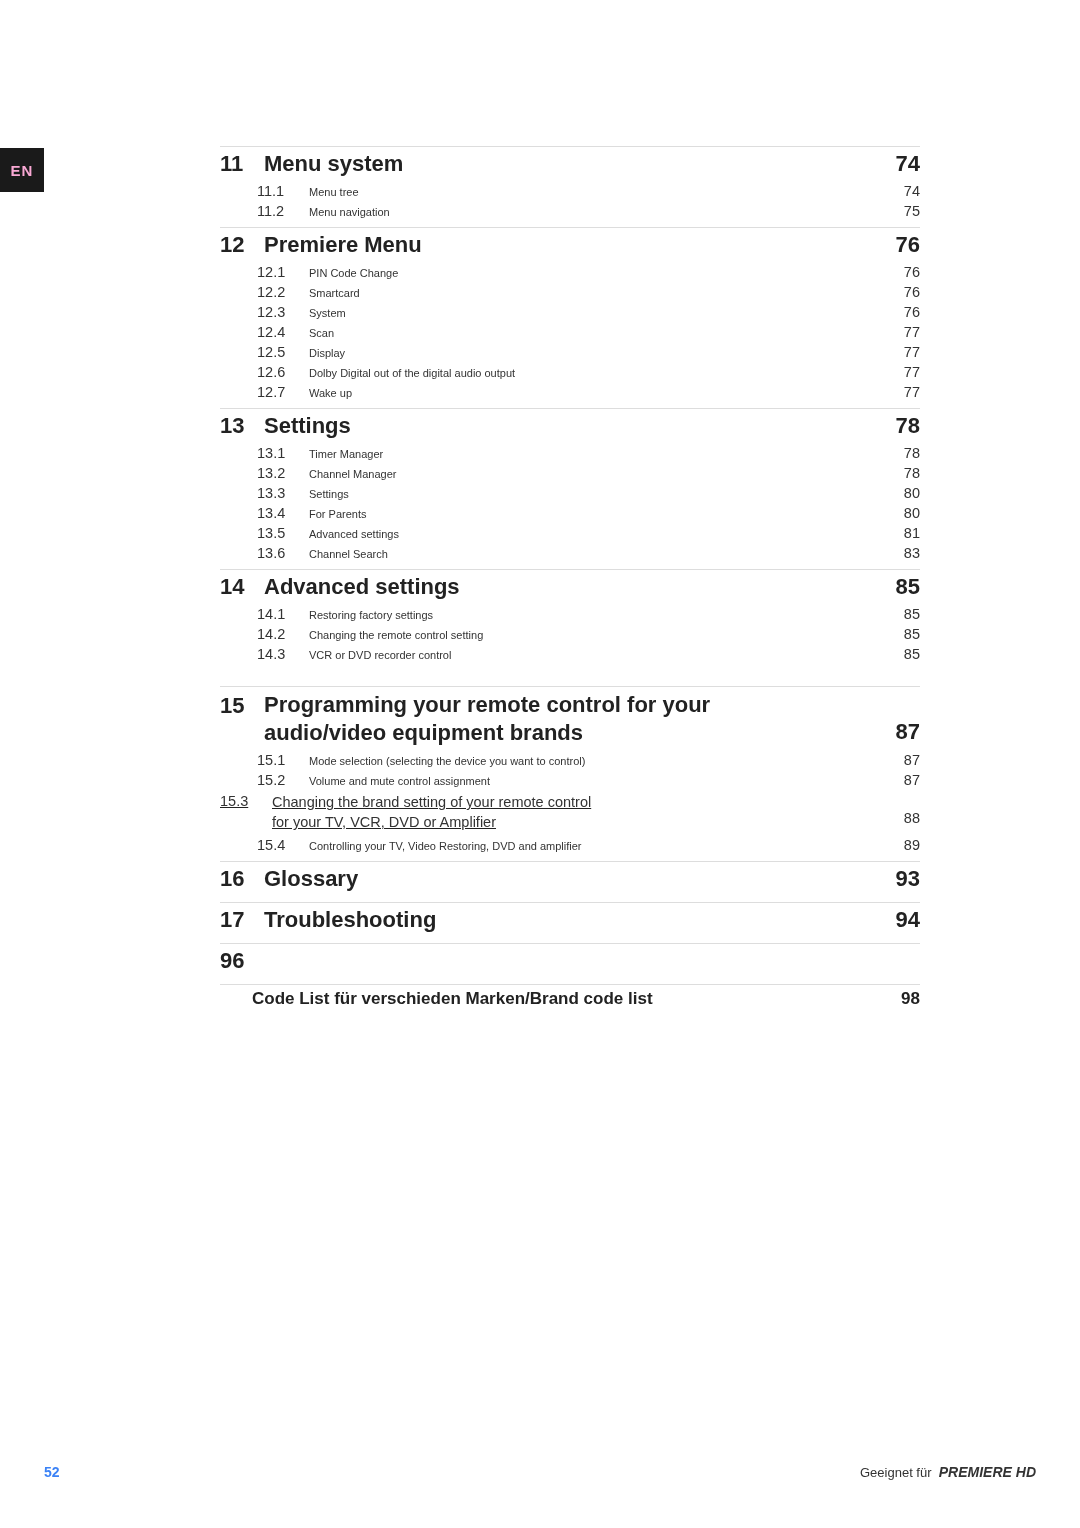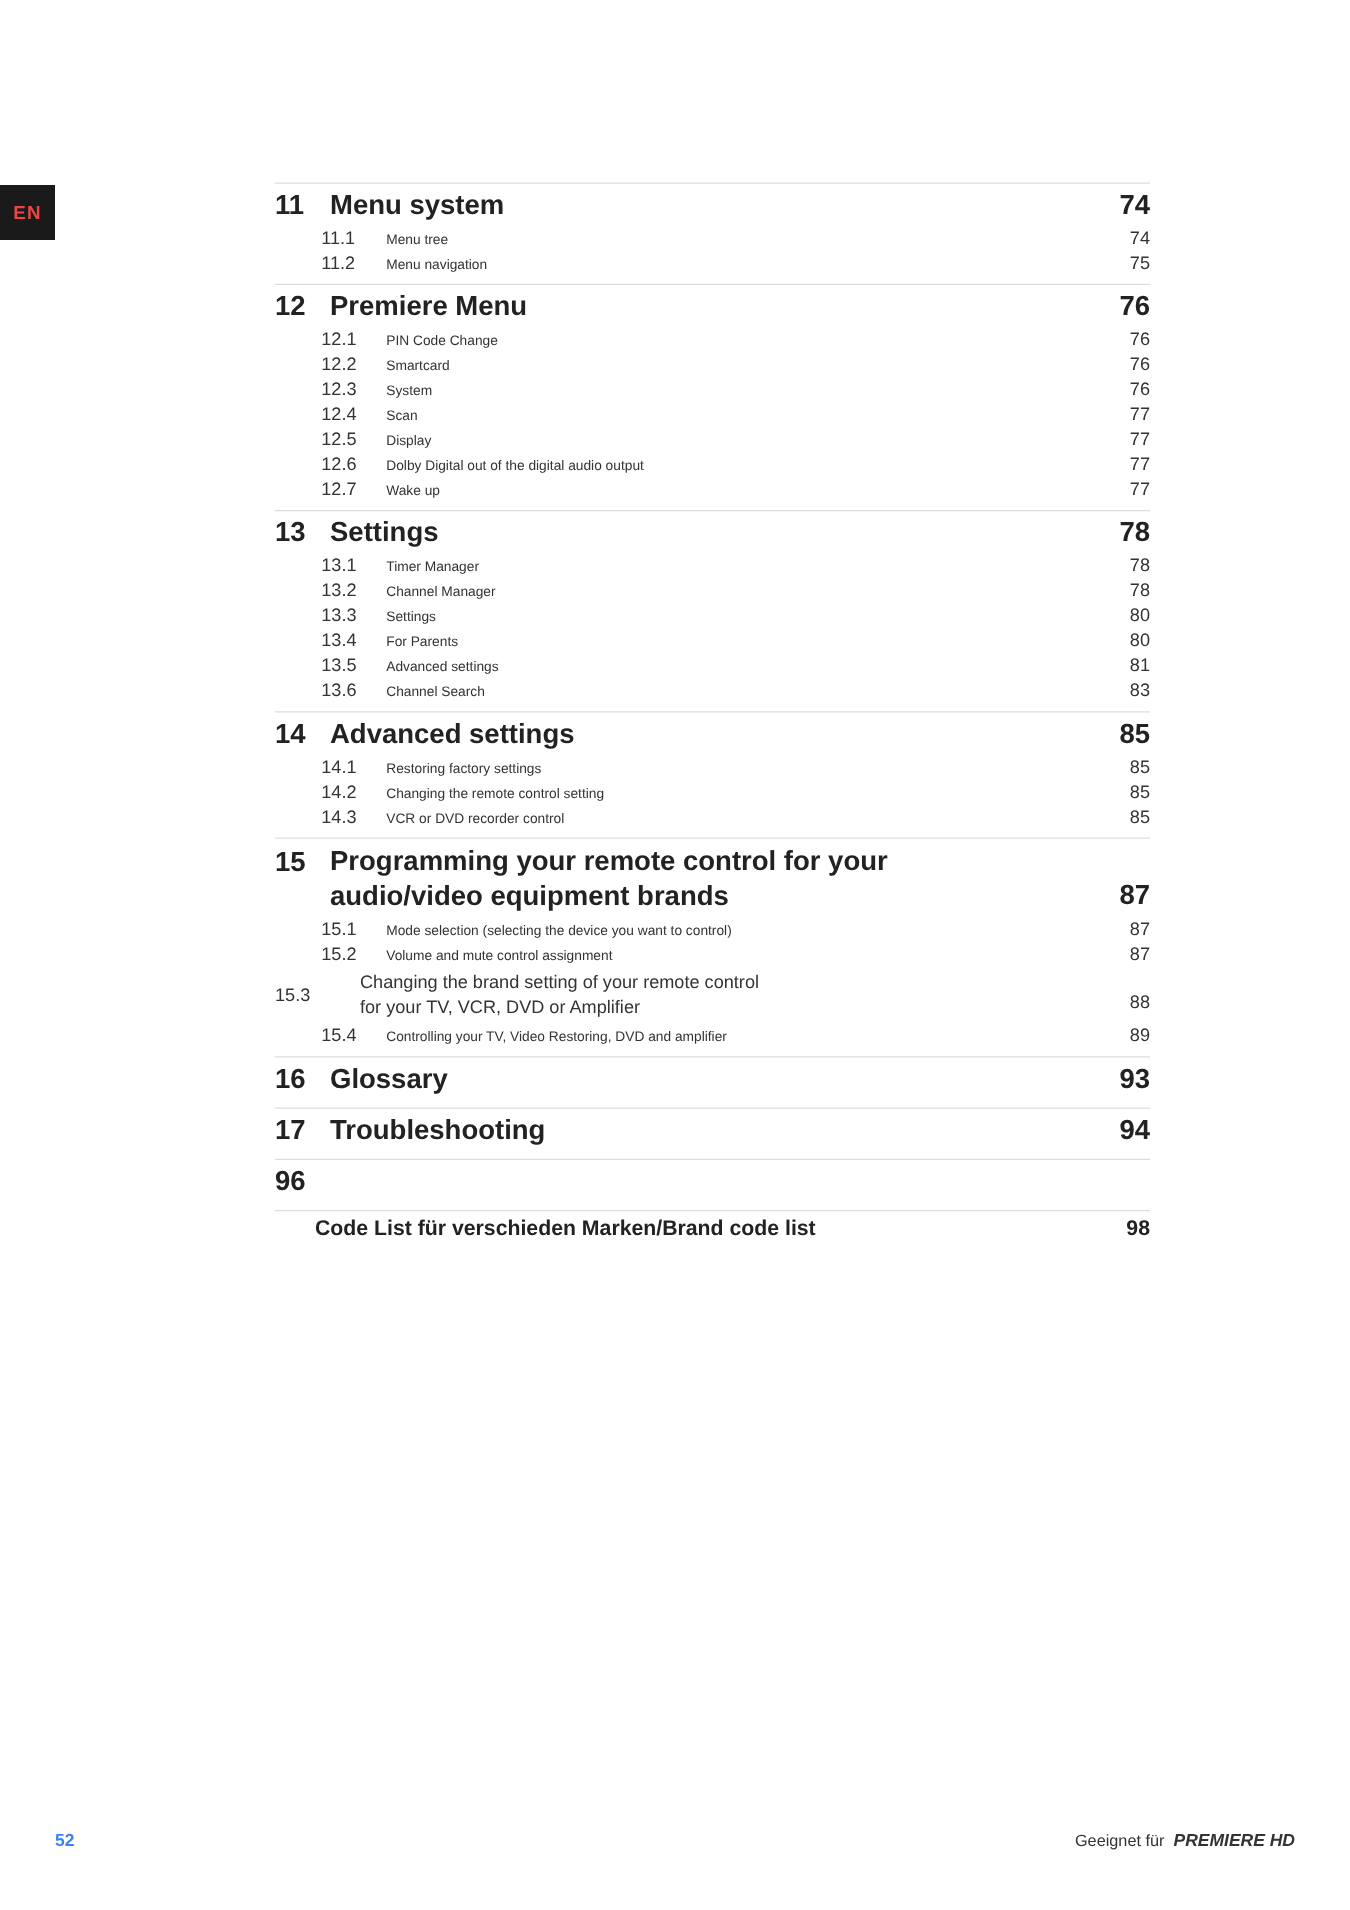--- a/index.html
+++ b/index.html
@@ -15,21 +15,21 @@
     }
 
     
     .en-tab {
       position: absolute;
       left: 0;
       top: 148px;
       width: 44px;
       height: 44px;
       background: #1a1a1a;
-      color: #ef4444;
+      color: #f9a8d4;
       display: flex;
       align-items: center;
       justify-content: center;
       font-weight: bold;
       font-size: 15px;
       letter-spacing: 1px;
     }
 
     .content {
       position: absolute;
@@ -99,21 +99,21 @@
       color: #333;
     }
 
     
     .toc-chapter-multiline {
       display: flex;
       align-items: flex-start;
       justify-content: space-between;
       padding: 4px 0;
       border-top: 1px solid #ddd;
-      margin-top: 6px;
+      margin-top: 22px;
       gap: 25px;
     }
 
     .toc-chapter-multiline .chapter-left {
       display: flex;
       align-items: flex-start;
       gap: 12px;
       flex: 1;
     }
 
@@ -139,23 +139,24 @@
     
     .toc-item-multiline {
       display: flex;
       align-items: flex-start;
       justify-content: space-between;
       padding: 2px 0;
     }
 
     .toc-item-multiline .item-left {
       display: flex;
-      align-items: center;
-      gap: 16px;
+      align-items: flex-start;
+      gap: 0;
       flex: 1;
+      text-decoration: underline;
     }
 
     .toc-item-multiline .item-num {
       min-width: 52px;
       font-size: 14.5px;
       color: #333;
       padding-top: 1px;
     }
 
     .toc-item-multiline .item-title {

